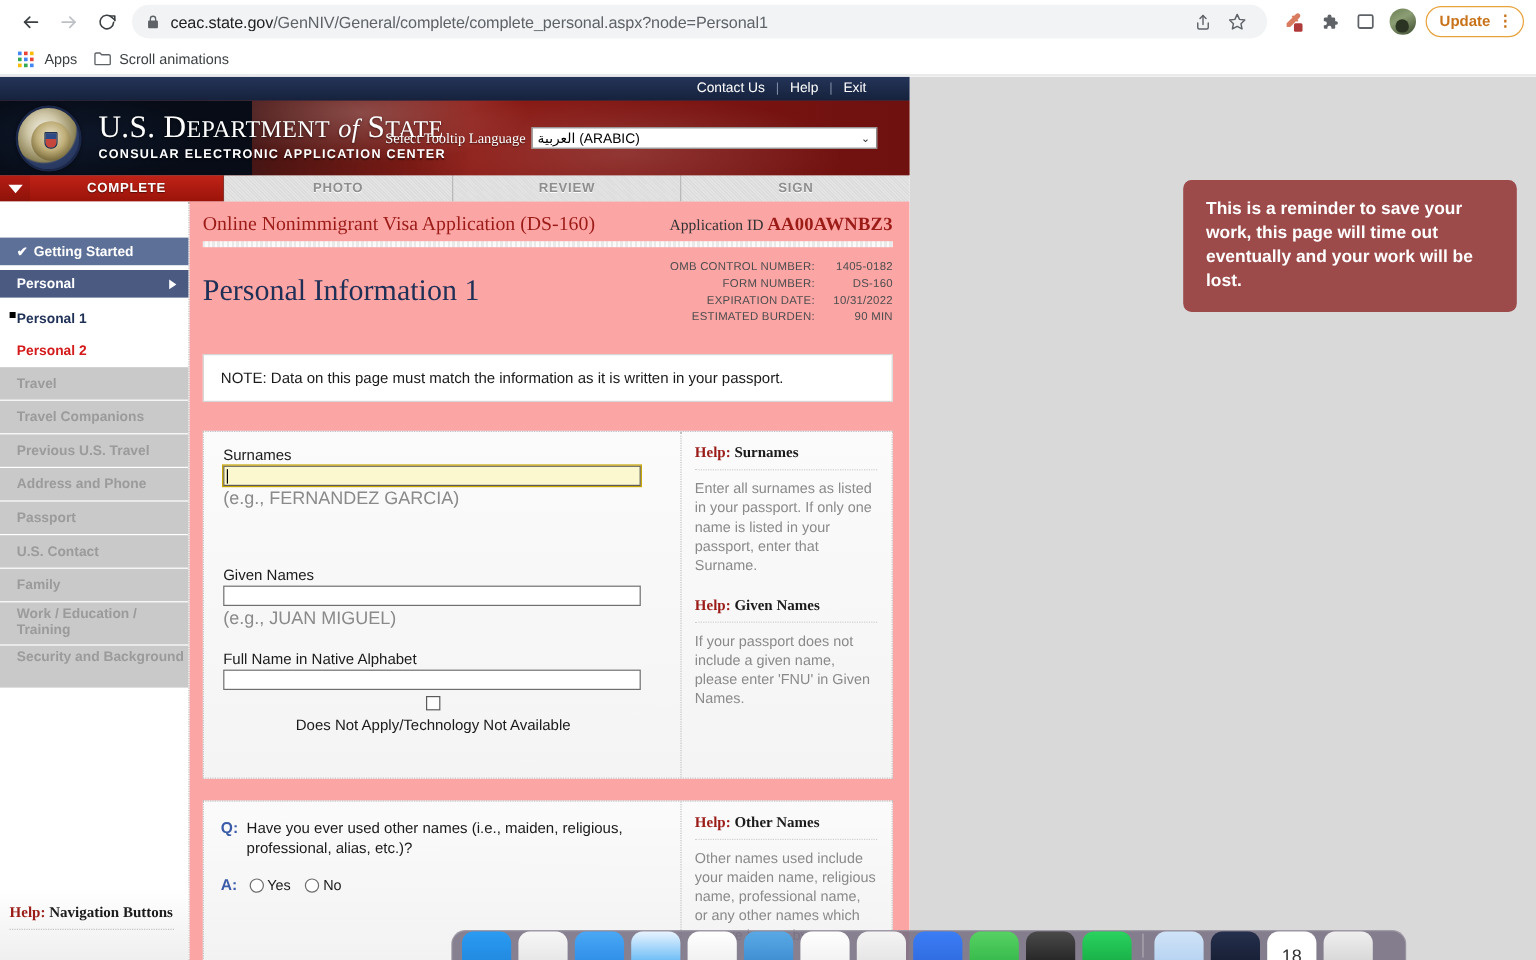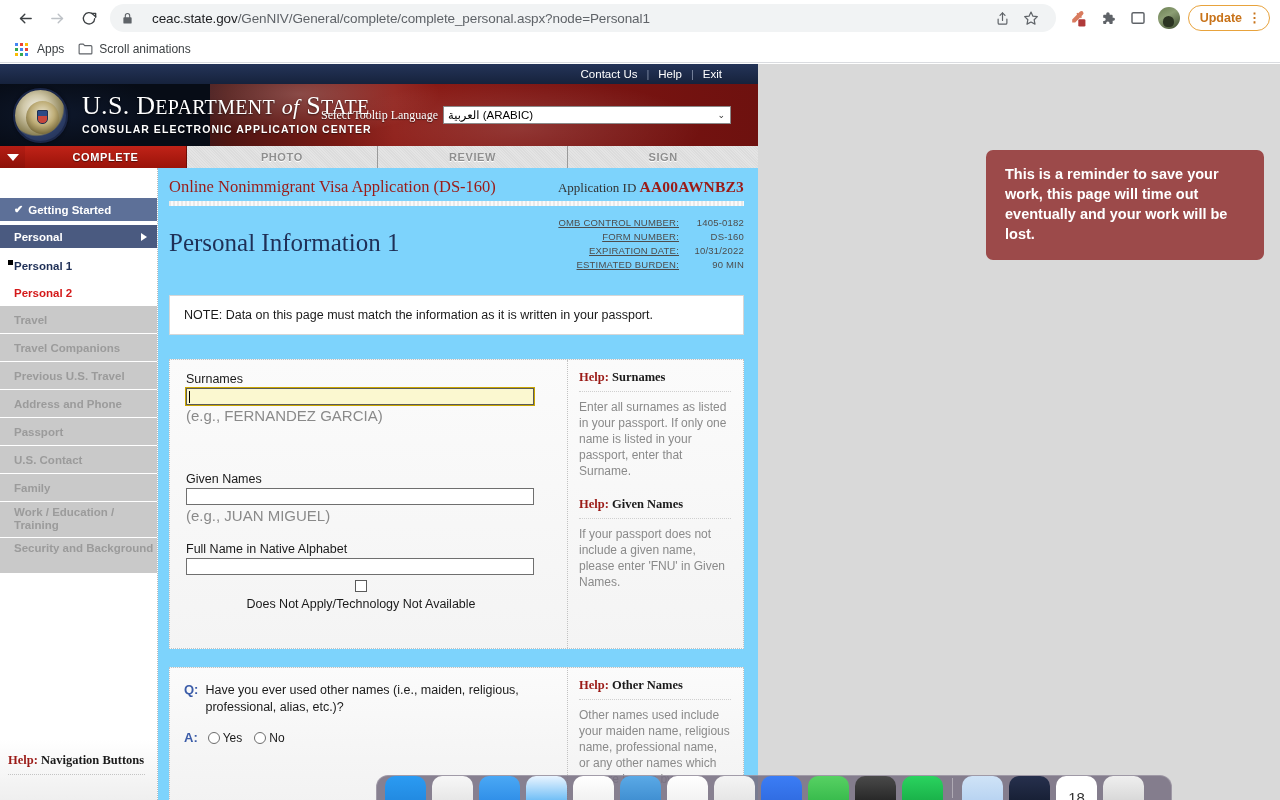--- a/index.html
+++ b/index.html
@@ -41,21 +41,21 @@
     margin: 0 6px 0 4px;
     min-width: 0;
   }
   .lock-icon { margin-right: 9px; flex: none; display:flex; }
   .url-text {
     font-size: 13.5px;
     color: #5f6368;
     white-space: nowrap; overflow: hidden;
     letter-spacing: -0.1px;
   }
-  .url-text .host { color: #202124; margin-left: 10px; }
+  .url-text .host { color: #202124; }
   .omni-right { display: flex; align-items: center; gap: 2px; margin-left: auto; flex:none; }
   .omni-icon { width: 26px; height: 26px; display: flex; align-items: center; justify-content: center; color: #5f6368; }
   .tb-icon { width: 28px; height: 28px; display:flex; align-items:center; justify-content:center; color:#5f6368; flex:none; }
   .avatar {
     width: 22px; height: 22px; border-radius: 50%;
     background: linear-gradient(150deg,#6b7f52 0%,#8c9e74 40%,#3c4a2e 100%);
     flex: none; margin: 0 4px;
     position: relative; overflow: hidden;
   }
   .avatar::after {
@@ -254,39 +254,39 @@
   }
   .side-help-title {
     font-family: "Liberation Serif", serif;
     font-size: 12.5px; font-weight: bold; color: #1b1b1b;
     padding-bottom: 6px; border-bottom: 1px dotted #c4c4c4; margin-bottom: 7px;
   }
   .side-help-title .kw { color: #9b1b17; }
   .side-help-body { font-size: 11.5px; color: #767676; line-height: 15px; }
 
   
-  .main { flex: 1; background: #7dd3fc; position: relative; padding: 0 14px 0 11px; }
+  .main { flex: 1; background: #fca5a5; position: relative; padding: 0 14px 0 11px; }
   .app-head { display: flex; justify-content: space-between; align-items: baseline; padding: 9px 0 0 0; }
   .app-head-l {
     font-family: "Liberation Serif", serif;
     font-size: 16.5px; color: #9b1b17;
   }
   .app-head-r { font-family: "Liberation Serif", serif; font-size: 13px; color: #333; }
   .app-head-r b { font-size: 15.5px; color: #9b1b17; letter-spacing: 0.2px; }
   .head-rule { height: 5px; margin-top: 4px; background: repeating-linear-gradient(90deg,#e9e9e9,#e9e9e9 2px,#fafafa 2px,#fafafa 4px); }
 
   .title-row { display: flex; justify-content: space-between; align-items: flex-start; margin-top: 7px; }
   .page-title {
     font-family: "Liberation Serif", serif;
     font-size: 25px; color: #1f3057; font-weight: normal;
     margin: 16px 0 0 0;
   }
   .meta-tbl { font-size: 9.5px; color: #4d4d4d; letter-spacing: 0.2px; border-collapse: collapse; margin-top: 2px; }
   .meta-tbl td { padding: 1.5px 0; }
-  .meta-tbl .k { text-align: right; padding-right: 9px; text-decoration: underline; }
+  .meta-tbl .k { text-align: right; padding-right: 9px; }
   .meta-tbl .v { text-align: right; min-width: 56px; }
 
   .note-box {
     margin-top: 24px; border: 1px solid #d6d6d6;
     background: #ffffff; padding: 12px 14px;
     font-size: 12.5px; color: #1a1a1a;
   }
 
   .form-panel {
     margin-top: 24px; border: 1px dotted #c2c2c2;

